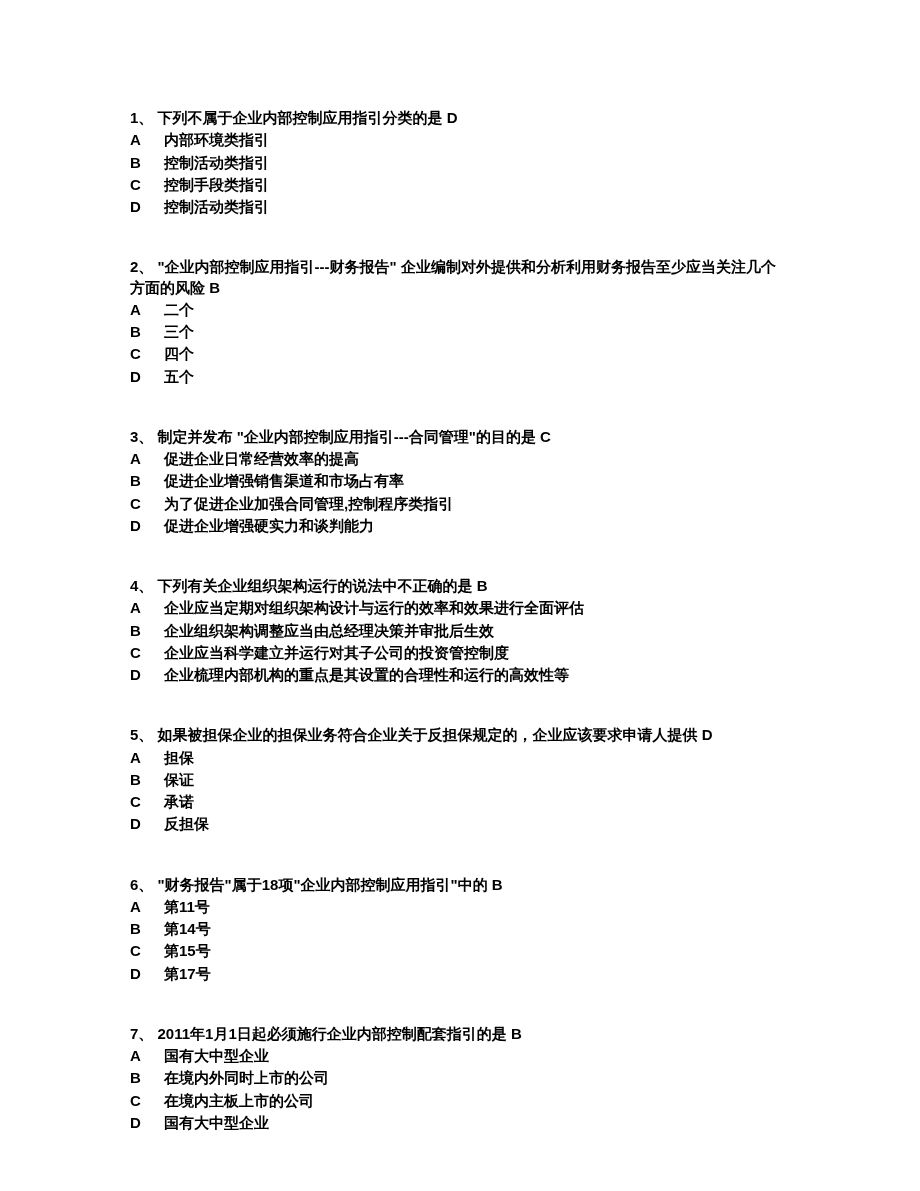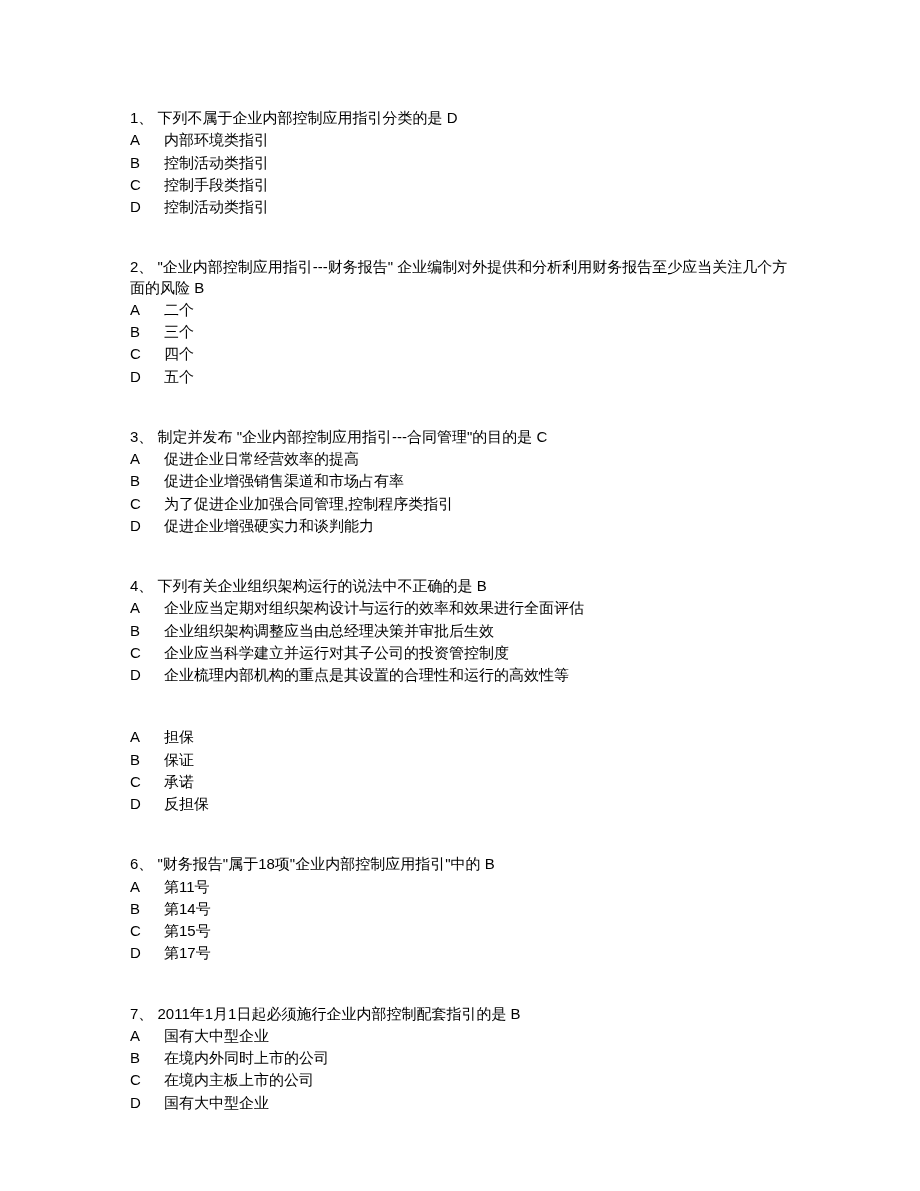--- a/index.html
+++ b/index.html
@@ -14,20 +14,21 @@
       box-sizing: border-box;
       color: #000000;
       font-size: 15px;
       line-height: 1.35;
     }
     .section-heading {
       margin-bottom: 1px;
     }
     .question-block {
       margin-bottom: 40px;
+      font-weight: bold;
     }
     .question-stem {
       margin-bottom: 0;
     }
     .opts {
       display: table;
       border-collapse: collapse;
     }
     .opt-row {
       display: table-row;
@@ -131,20 +132,21 @@
         <span class="opt-text">企业应当科学建立并运行对其子公司的投资管控制度</span>
       </div>
       <div class="opt-row">
         <span class="opt-letter">D</span>
         <span class="opt-text">企业梳理内部机构的重点是其设置的合理性和运行的高效性等</span>
       </div>
     </div>
   </div>
 
   <div class="question-block">
+    <div class="question-stem">5、 如果被担保企业的担保业务符合企业关于反担保规定的，企业应该要求申请人提供  D</div>
     <div class="opts">
       <div class="opt-row">
         <span class="opt-letter">A</span>
         <span class="opt-text">担保</span>
       </div>
       <div class="opt-row">
         <span class="opt-letter">B</span>
         <span class="opt-text">保证</span>
       </div>
       <div class="opt-row">

